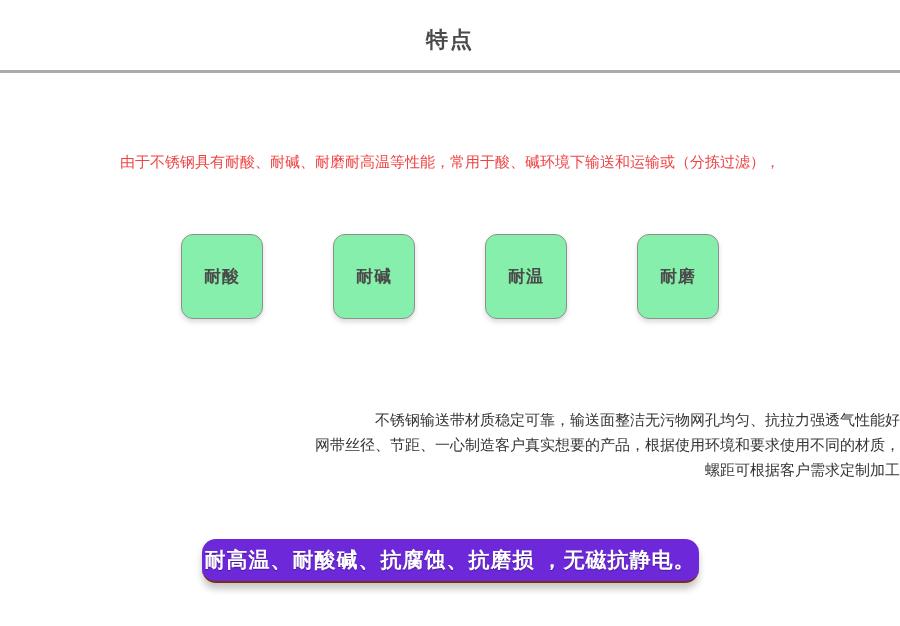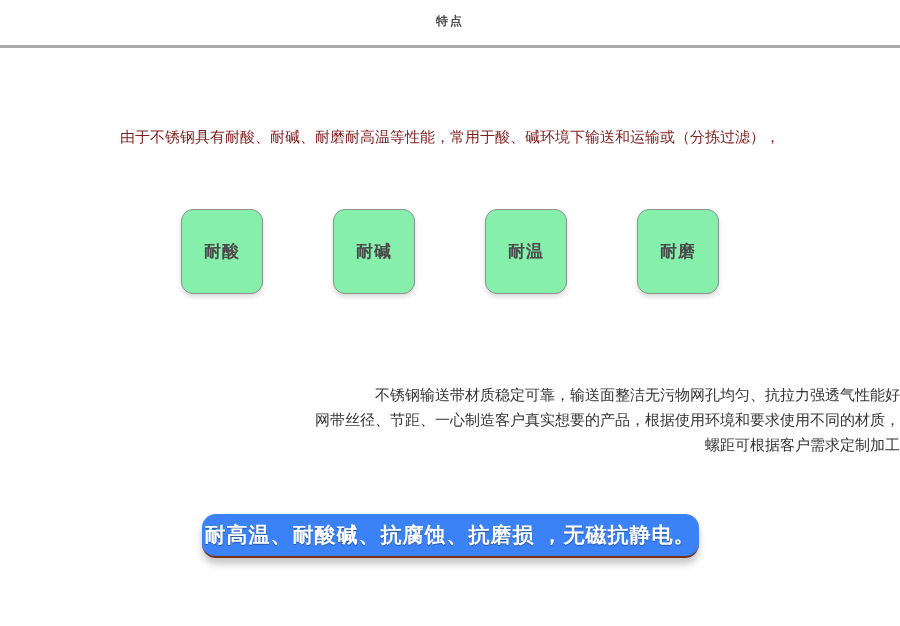--- a/index.html
+++ b/index.html
@@ -10,38 +10,38 @@
     font-family: "Liberation Sans", "DejaVu Sans", sans-serif;
     overflow: hidden;
   }
   .page {
     position: relative;
     width: 900px;
     height: 626px;
     background: #ffffff;
   }
   .section-title {
-    padding-top: 13px;
+    padding-top: 25px;
     text-align: center;
-    font-size: 12px;
+    font-size: 22px;
     font-weight: bold;
     color: #4a4a4a;
     letter-spacing: 2px;
   }
   .divider {
     margin-top: 15px;
     width: 100%;
     height: 3px;
     background: #ababab;
   }
   .intro {
     margin-top: 76px;
     text-align: center;
     font-size: 15px;
-    color: #7f1d1d;
+    color: #ef4444;
     line-height: 25px;
   }
   .feature-row {
     margin-top: 60px;
     display: flex;
     justify-content: center;
     gap: 70px;
   }
   .feature-box {
     width: 82px;
@@ -64,21 +64,21 @@
     margin-top: 88px;
     text-align: right;
     font-size: 15px;
     color: #333333;
     line-height: 25px;
   }
   .banner {
     margin: 57px auto 0 auto;
     width: 497px;
     height: 44px;
-    background: #3b82f6;
+    background: #6d28d9;
     border-bottom: 2px solid #7a2e12;
     border-radius: 14px;
     box-shadow: 0 6px 7px rgba(0,0,0,0.22);
     display: flex;
     align-items: center;
     justify-content: center;
   }
   .banner-text {
     color: #ffffff;
     font-size: 21px;

